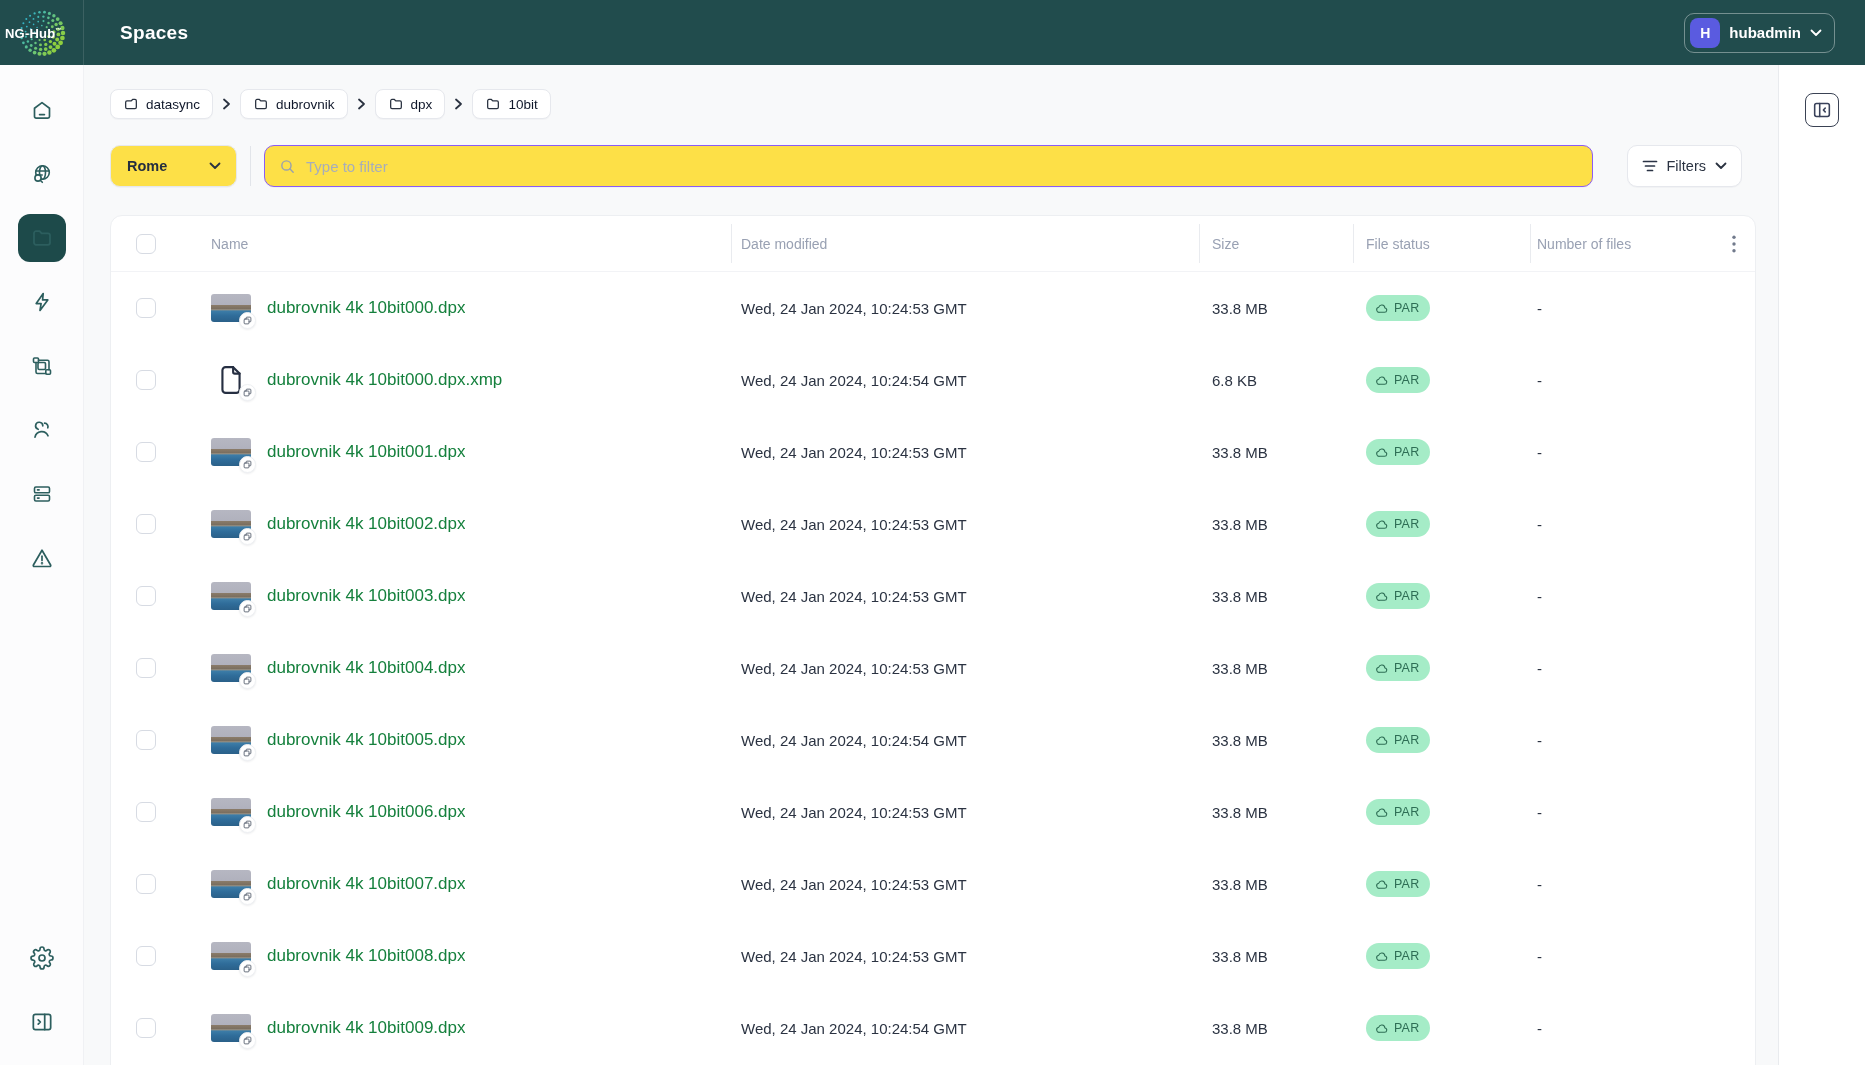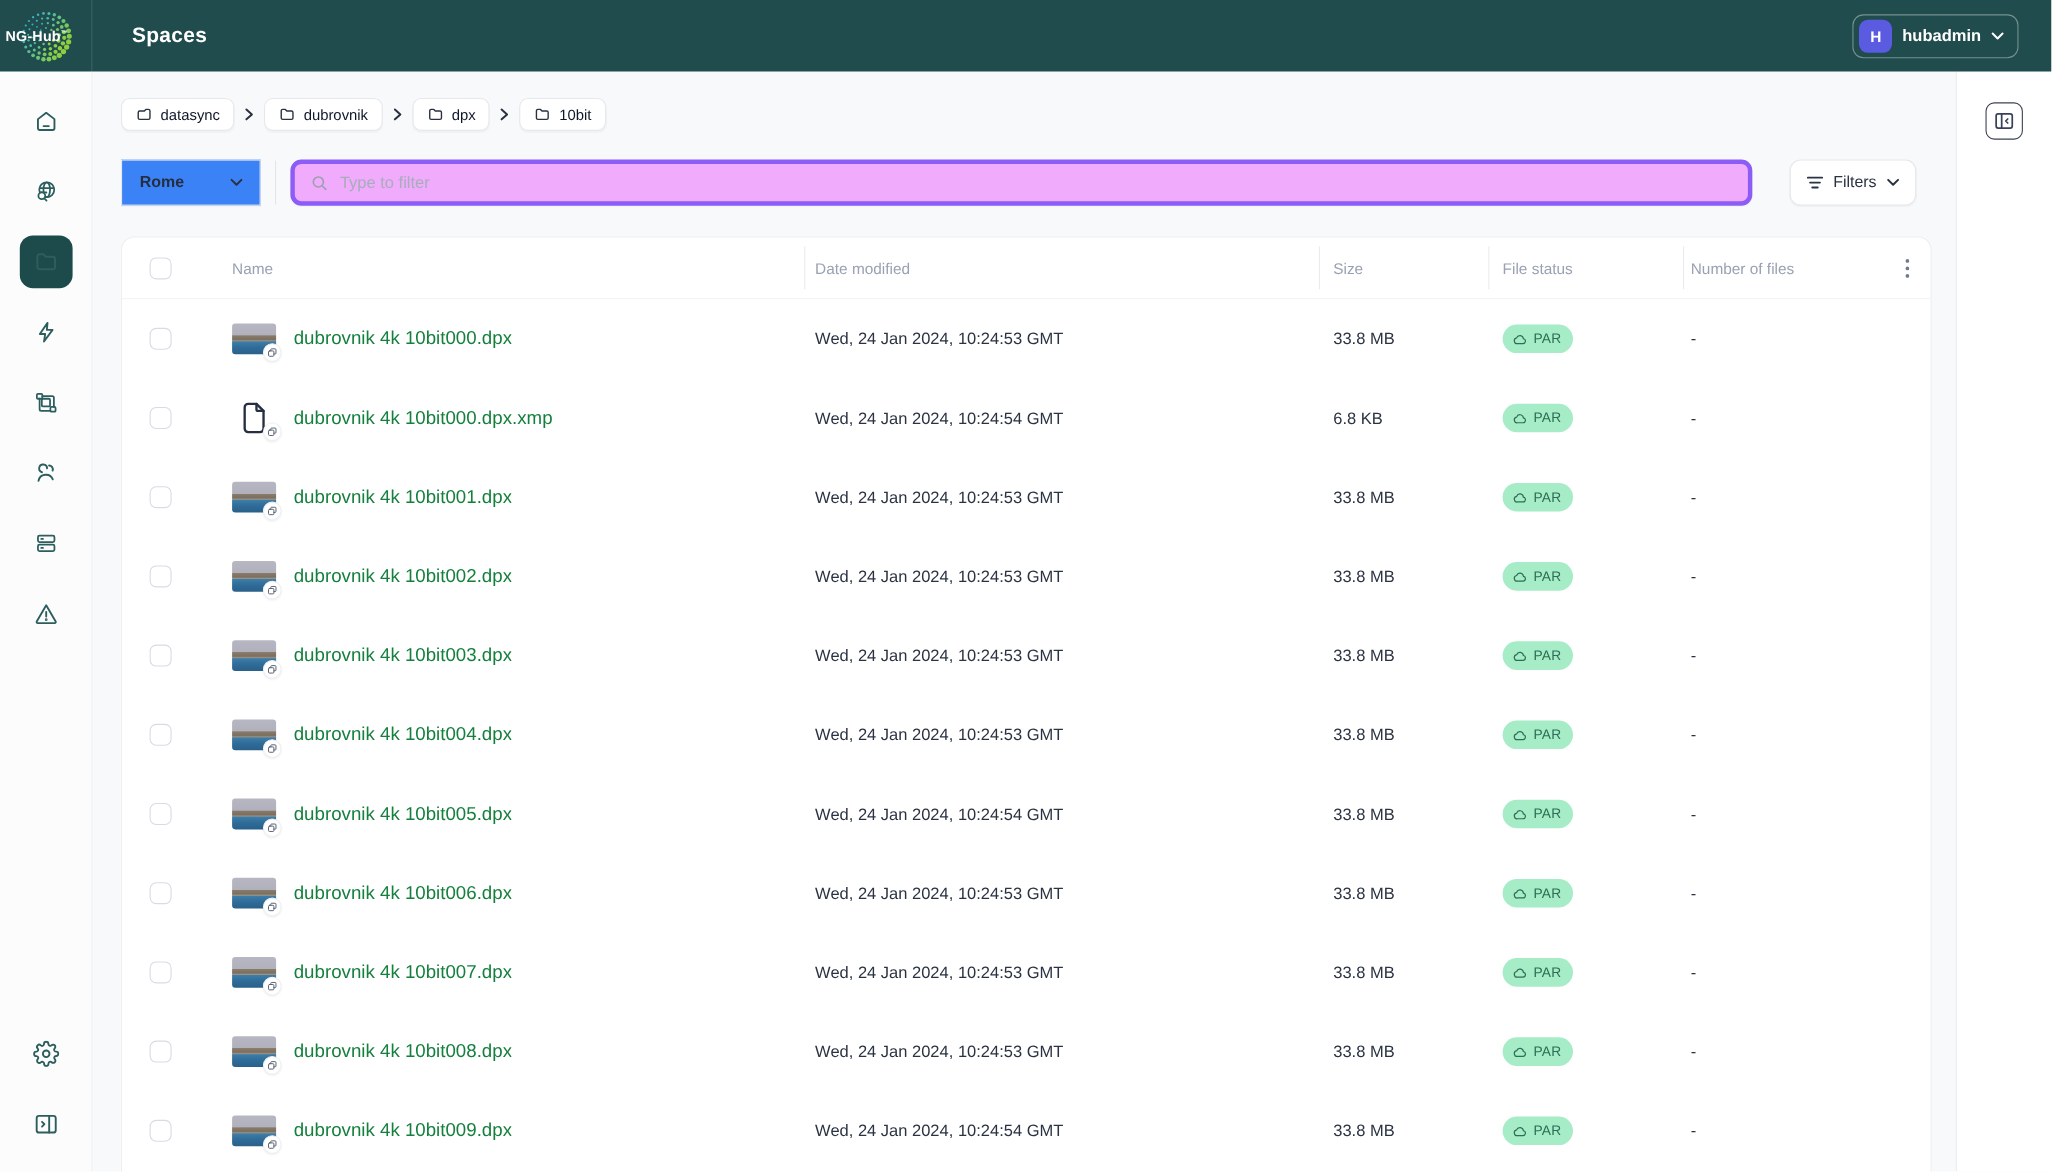--- a/index.html
+++ b/index.html
@@ -63,29 +63,29 @@
   .crumb {
     display:flex; align-items:center; gap:7px; height:30px; padding:0 12px;
     background:#fff; border:1px solid #e6e8ed; border-radius:8px; cursor:pointer;
     font-size:13.5px; color:#0f172a; box-shadow:0 1px 1px rgba(25,35,55,0.03);
   }
   .crumb svg { stroke:#2a3240; }
   .crumb-sep { display:flex; align-items:center; }
   
   .toolbar { display:flex; align-items:center; margin-top:26px; height:42px; padding-right:14px; }
   .space-select {
-    width:127px; height:42px; background:#3b82f6; border:1px solid #e6e8ed; border-radius:0;
+    width:127px; height:42px; background:#fde047; border:1px solid #e6e8ed; border-radius:10px;
     display:flex; align-items:center; justify-content:space-between; padding:0 15px 0 16px;
     font-size:14.5px; font-weight:bold; color:#252e3f; cursor:pointer;
     box-shadow:0 1px 1px rgba(25,35,55,0.03);
     text-align:center;
   }
   .toolbar-vdiv { width:1px; height:40px; background:#e2e5ea; margin:0 13px; }
   .search-box {
-    flex:1; height:42px; background:#f0abfc; border:4px solid #8b5cf6; border-radius:10px;
+    flex:1; height:42px; background:#fde047; border:1px solid #8b5cf6; border-radius:10px;
     display:flex; align-items:center; padding:0 14px; gap:10px; margin-right:34px;
     box-shadow:0 1px 1px rgba(25,35,55,0.03);
   }
   .search-box input {
     flex:1; border:none; outline:none; font-size:15px; color:#2a3240; background:transparent;
     font-family:"Liberation Sans","DejaVu Sans",sans-serif;
   }
   .search-box input::placeholder { color:#a7adba; }
   .filters-btn {
     height:42px; background:#fff; border:1px solid #e6e8ed; border-radius:10px; cursor:pointer;

